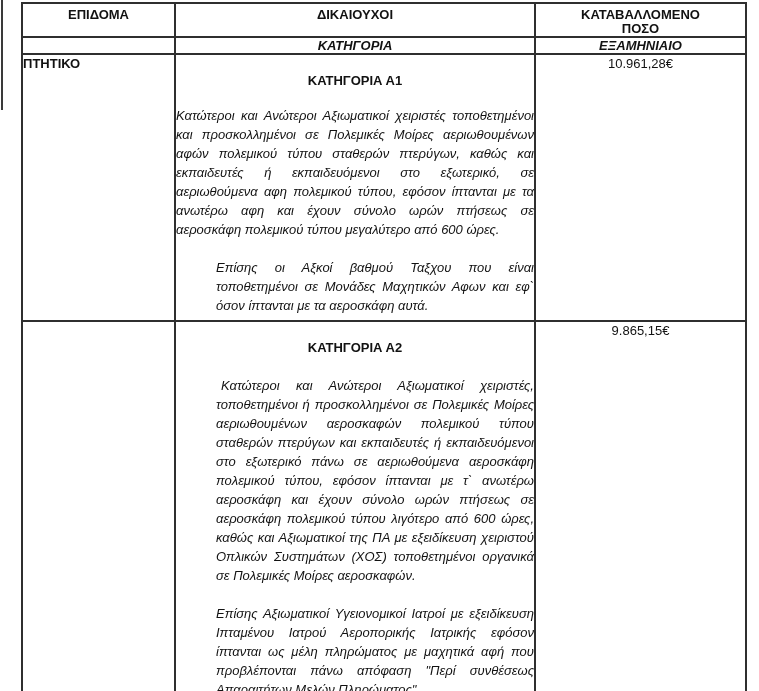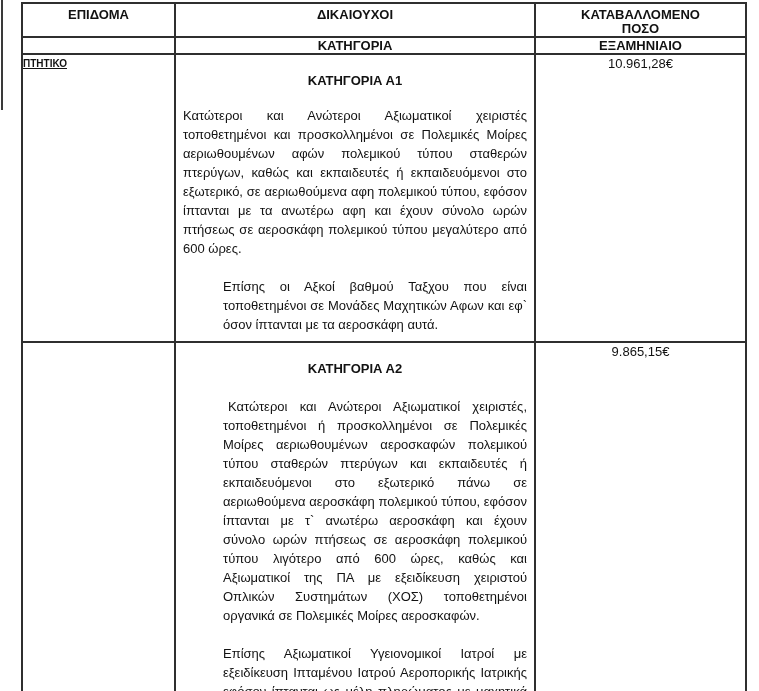--- a/index.html
+++ b/index.html
@@ -9,38 +9,38 @@
   }
   .stray-line{position:absolute;left:1px;top:0;width:2px;height:110px;background:#3a3a3a;}
   table.doc-table{
     position:absolute;left:21px;top:2px;width:724px;
     border-collapse:collapse;table-layout:fixed;
   }
   .doc-table td,.doc-table th{
     border:2px solid #2f2f2f;vertical-align:top;padding:0;overflow:hidden;
   }
   tr.r-head{height:30px;border-radius:15px;}
-  tr.r-subhead{height:15px;}
+  tr.r-subhead{height:15px;font-style:italic;}
   tr.r-a1{height:267px;}
   tr.r-a2{height:430px;}
   .doc-table th{
     font-size:13px;font-weight:bold;text-align:center;line-height:14px;padding-top:4px;
   }
   .th-line{display:block;}
   .subhead-cell{
     font-size:13px;font-weight:bold;text-align:center;line-height:15px;padding-top:1px;
   }
   .cell-allowance{
-    font-size:10px;font-weight:bold;padding:2px 2px 0 8px;line-height:17px;text-decoration:underline;
+    font-size:13px;font-weight:bold;padding:2px 2px 0 8px;line-height:17px;
   }
   .cell-body{
     font-size:13px;line-height:19px;padding:1px 5px 0 6px;
   }
   .cat-title{font-weight:bold;text-align:center;margin:16px;}
-  .cell-body p{margin:7px;text-align:justify;}
+  .cell-body p{margin:0;text-align:justify;font-style:italic;}
   .cell-body p.gap{margin-top:19px;padding-left:40px;}
   .cell-body p.indent{text-indent:5px;}
   .cell-amount{
     font-size:13px;font-weight:normal;text-align:center;padding-top:2px;line-height:17px;
   }
 </style>
 </head>
 <body>
 
 <div class="page">

